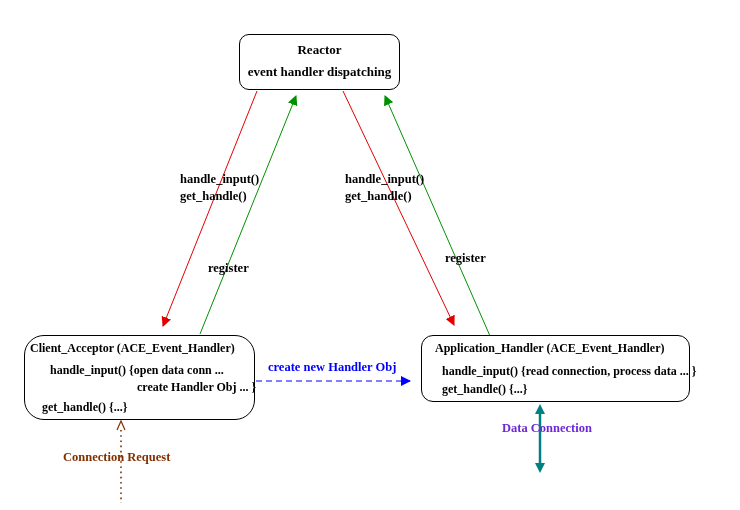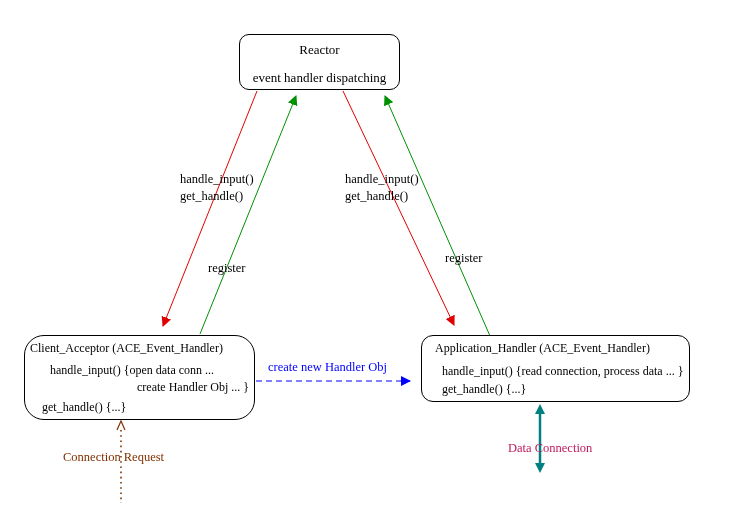--- a/index.html
+++ b/index.html
@@ -4,20 +4,21 @@
 <style>
   html, body { margin: 0; padding: 0; background: #ffffff; }
   .canvas {
     position: relative;
     width: 712px;
     height: 510px;
     background: #ffffff;
     font-family: "Liberation Serif", "DejaVu Serif", serif;
     color: #000000;
     overflow: hidden;
+    font-weight: bold;
   }
   .arrows {
     position: absolute;
     left: 0; top: 0;
     width: 740px; height: 510px;
   }
   .box {
     position: absolute;
     border: 1px solid #000000;
     background: #ffffff;
@@ -26,21 +27,21 @@
   }
   .box div { white-space: nowrap; }
   #reactor-box {
     left: 239px; top: 34px;
     width: 161px; height: 56px;
     border-radius: 10px;
     text-align: center;
     font-size: 13px;
   }
   #reactor-box .bt { margin-top: 7px; }
-  #reactor-box .b1 { margin-top: 12px; }
+  #reactor-box .b1 { margin-top: 6px; }
   #client-box {
     left: 24px; top: 335px;
     width: 231px; height: 85px;
     border-radius: 20px;
   }
   #client-box .bt { margin: 5px 0 0 5px; }
   #client-box .b1 { margin: 7px 0 0 25px; }
   #client-box .b2 { margin: 2px 0 0 112px; }
   #client-box .b3 { margin: 5px 0 0 17px; }
   #app-box {
@@ -57,21 +58,21 @@
     font-size: 12.5px;
     white-space: nowrap;
     line-height: 17px;
   }
   #lbl-left-dispatch  { left: 180px; top: 171px; }
   #lbl-right-dispatch { left: 345px; top: 171px; }
   #lbl-left-register  { left: 208px; top: 260px; }
   #lbl-right-register { left: 445px; top: 250px; }
   #lbl-create   { left: 268px; top: 359px; color: #0000ff; }
   #lbl-connreq  { left: 63px;  top: 449px; color: #803000; }
-  #lbl-dataconn { left: 502px; top: 440px; color: #be185d; margin-left: 6px; }
+  #lbl-dataconn { left: 502px; top: 420px; color: #6d28d9; }
 </style>
 </head>
 <body>
 
 <div class="canvas">
 
   <svg class="arrows" viewBox="0 0 740 510" xmlns="http://www.w3.org/2000/svg">
     <defs>
       <marker id="ah-red" markerUnits="userSpaceOnUse" markerWidth="12" markerHeight="10" refX="9" refY="5" orient="auto">
         <path d="M0,0 L10,5 L0,10 z" fill="#e10000"></path>

